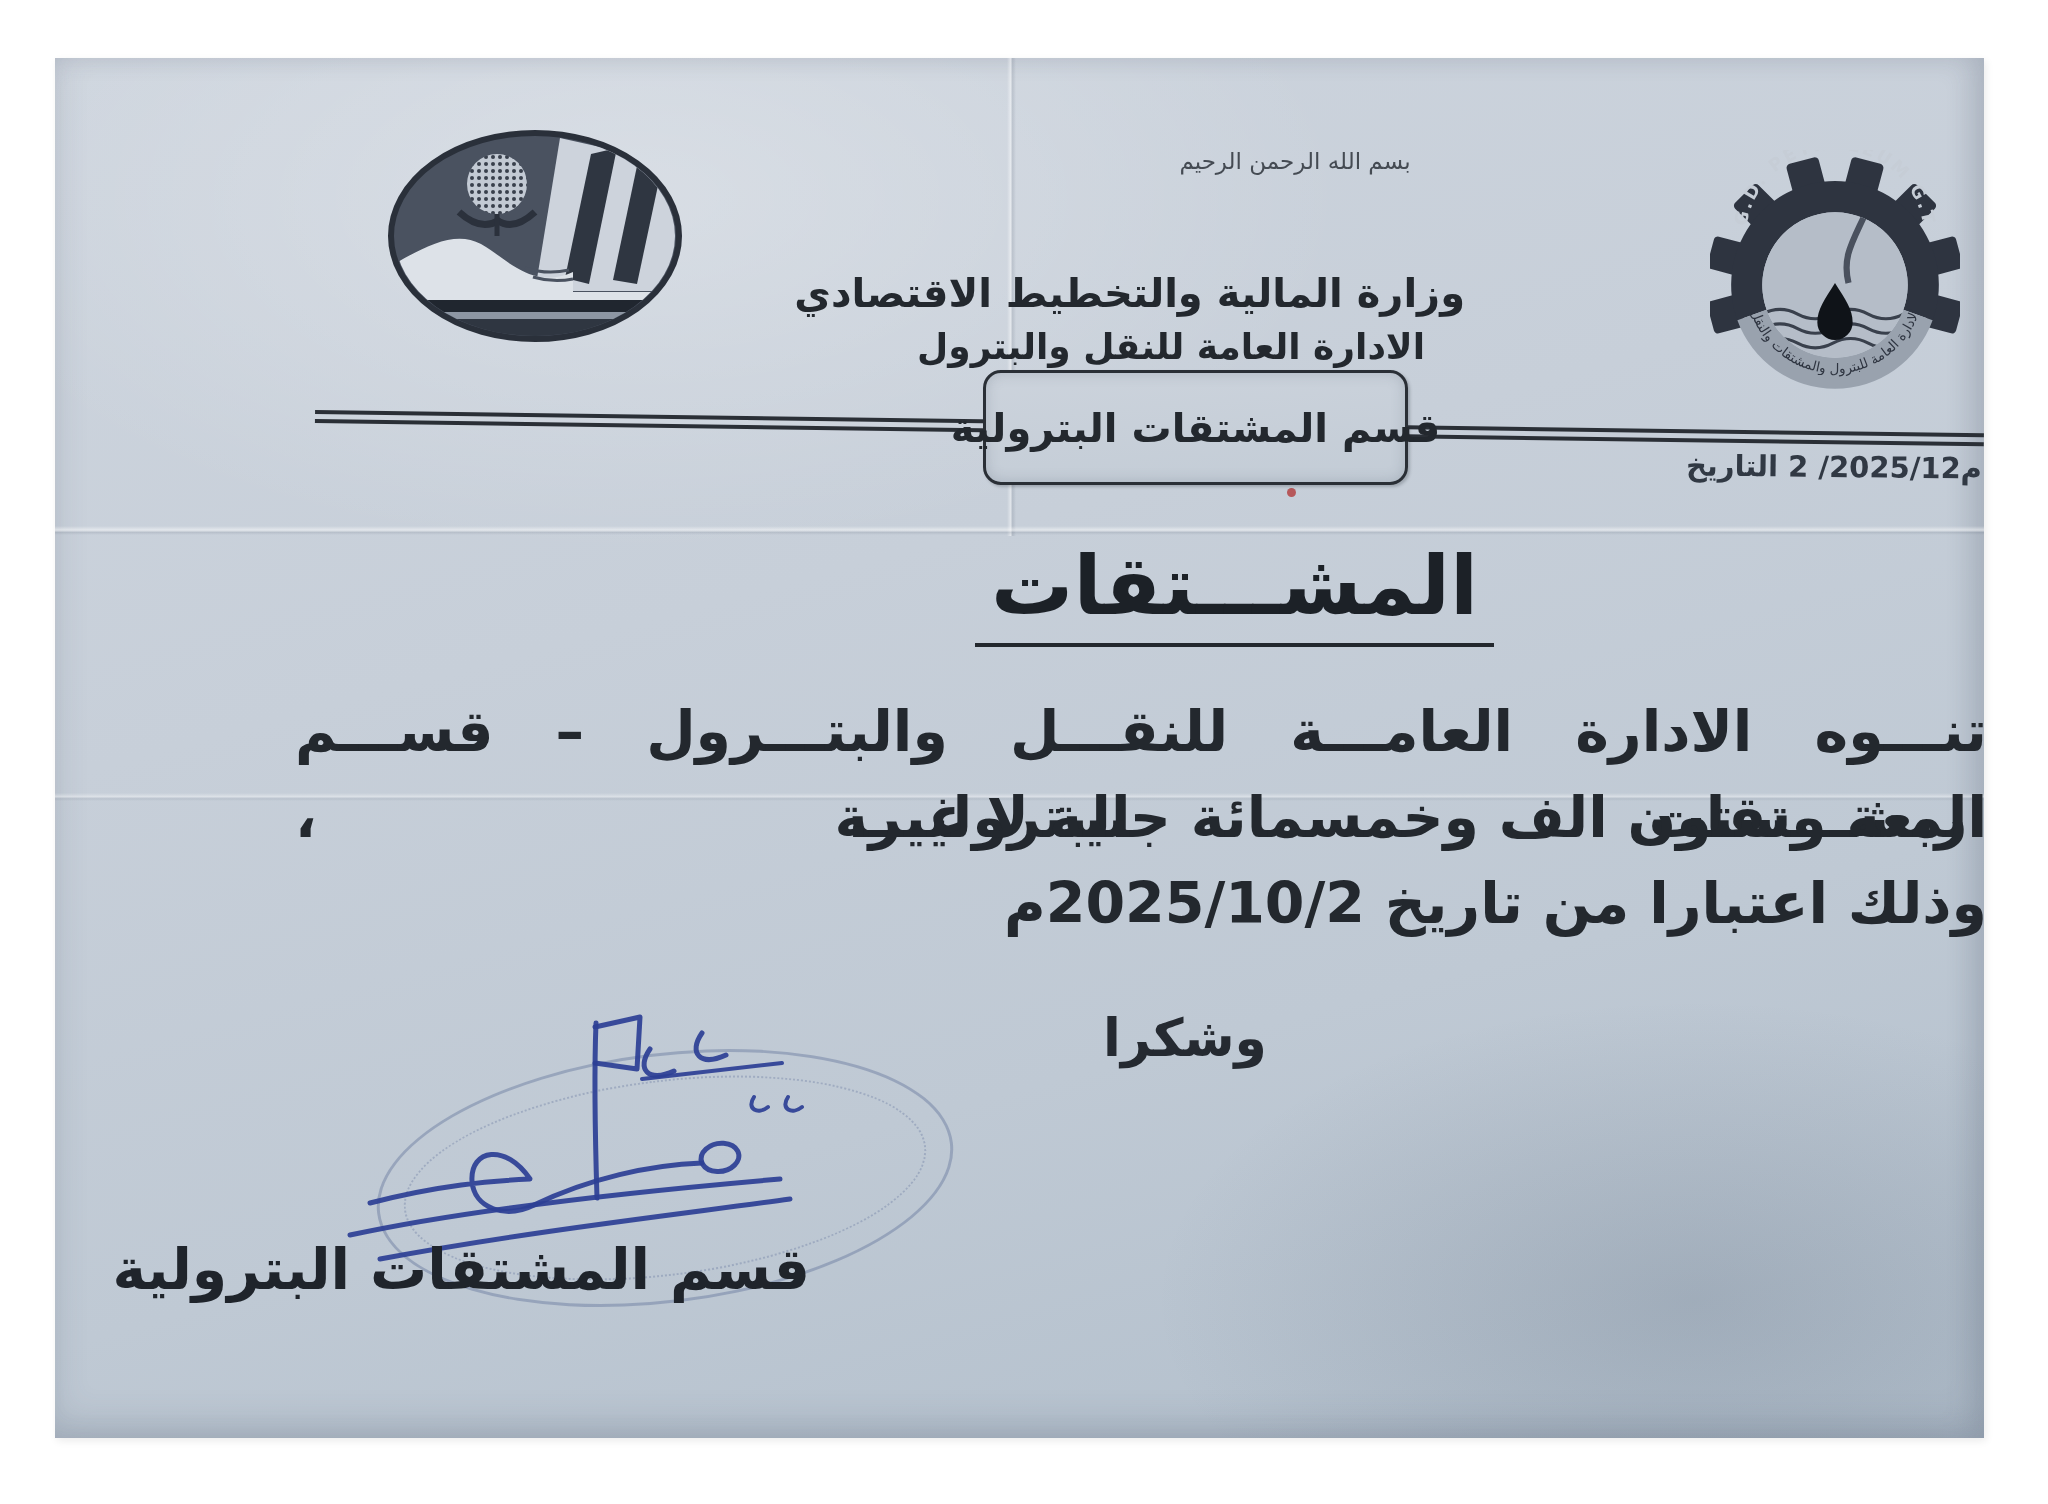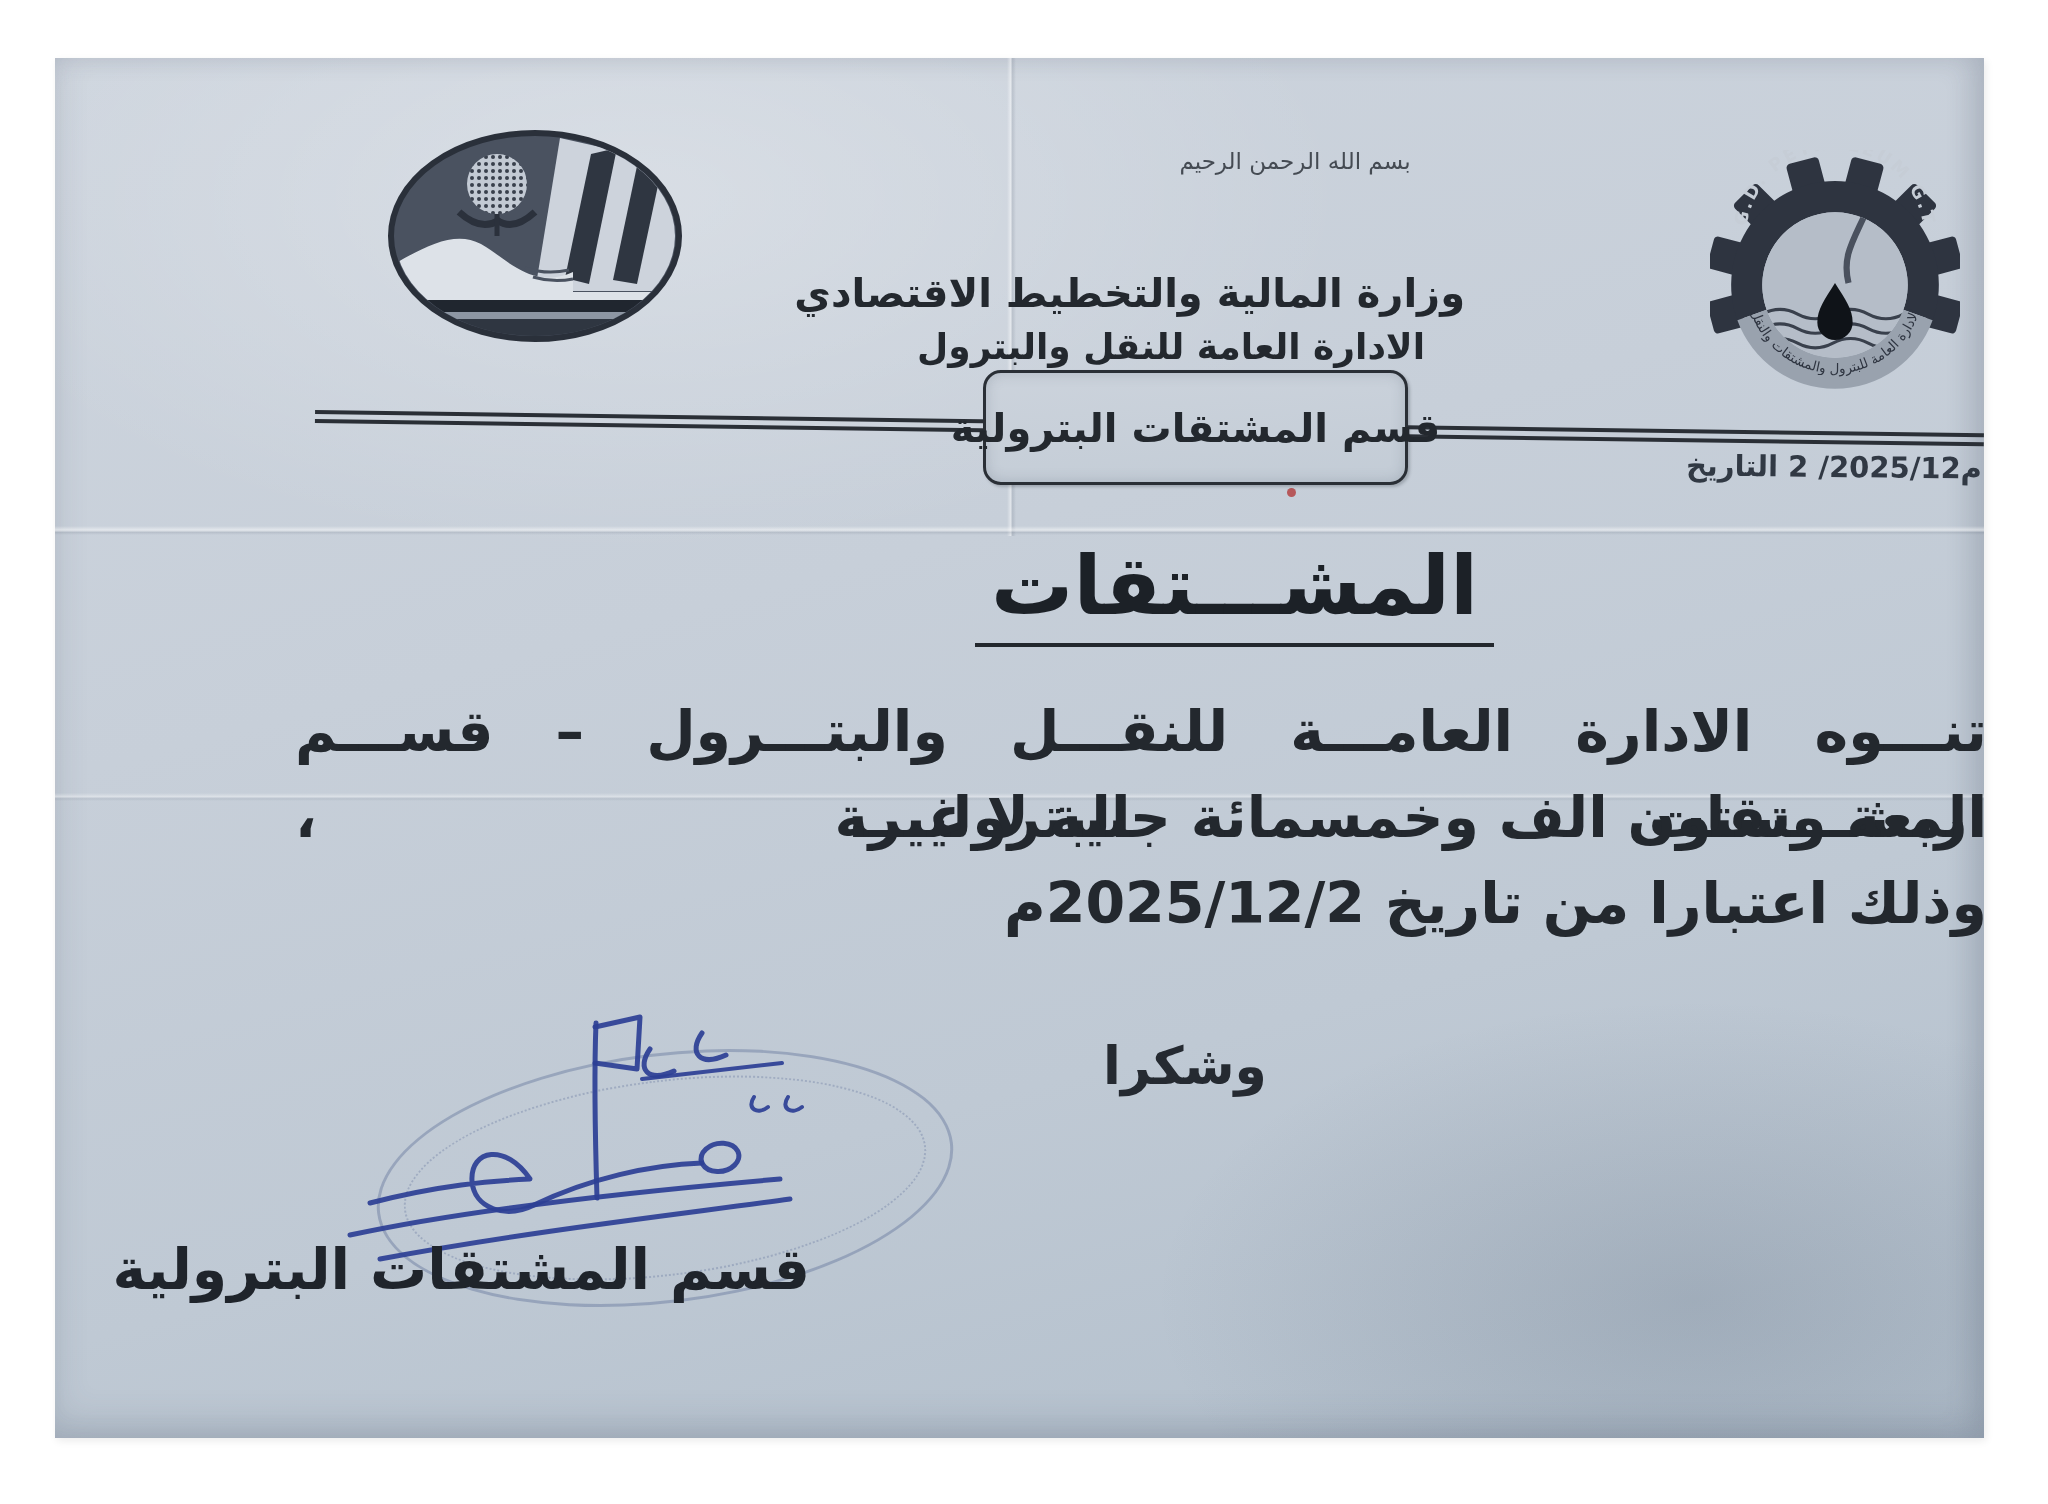--- a/index.html
+++ b/index.html
@@ -44,21 +44,21 @@
   .red-speck{position:absolute;left:1232px;top:430px;width:9px;height:9px;border-radius:50%;
     background:#b03030;opacity:.75;}
   .title-wrap{position:absolute;left:920px;top:483px;width:450px;text-align:center;}
   .title-inner{display:inline-block;font-size:82px;font-weight:bold;color:#1c2127;
     border-bottom:4px solid #23282e;padding:0 16px 12px;line-height:1.1;white-space:nowrap;}
   .body{position:absolute;left:240px;top:630px;width:1692px;direction:rtl;}
   .bl{font-size:57px;font-weight:bold;color:var(--ink);line-height:86px;height:86px;}
   .bl.justify{text-align:justify;text-align-last:justify;}
   .bl.right{text-align:right;white-space:nowrap;}
   .thanks{position:absolute;left:1020px;top:950px;width:220px;text-align:center;
-    font-size:52px;font-weight:bold;color:#252a31;margin-top:28px;}
+    font-size:52px;font-weight:bold;color:#252a31;}
   .stamp{position:absolute;left:320px;top:995px;width:580px;height:250px;border-radius:50%;
     border:3px solid rgba(86,105,148,.38);transform:rotate(-7deg);}
   .stamp-inner{position:absolute;inset:24px;border-radius:50%;border:2px dotted rgba(86,105,148,.30);}
   .signature{position:absolute;left:255px;top:955px;width:520px;height:260px;}
   .sig-stroke{fill:none;stroke:var(--sig);stroke-linecap:round;stroke-linejoin:round;opacity:.92;}
   .footer-dept{position:absolute;left:245px;top:1178px;width:510px;text-align:center;
     font-size:57px;font-weight:bold;color:#1f242b;white-space:nowrap;}
 </style>
 </head>
 <body>
@@ -146,21 +146,21 @@
     <div class="date" dir="ltr">م2025/12/ 2 التاريخ</div>
     <div class="red-speck"></div>
 
     <div class="title-wrap">
       <span class="title-inner" dir="rtl">المشـــتقات</span>
     </div>
 
     <div class="body">
       <div class="bl justify">تنـــوه الادارة العامـــة للنقـــل والبتـــرول – قســـم المشـــتقات البتروليـــة ،</div>
       <div class="bl right">اربعة وستون الف وخمسمائة جنية لا غير.</div>
-      <div class="bl right">وذلك اعتبارا من تاريخ 2025/12/2م</div>
+      <div class="bl right">وذلك اعتبارا من تاريخ 2025/10/2م</div>
     </div>
 
     <div class="thanks" dir="rtl">وشكرا</div>
 
     <div class="stamp">
       <div class="stamp-inner"></div>
     </div>
     <svg class="signature" viewBox="0 0 520 260" aria-hidden="true">
       <path class="sig-stroke" stroke-width="5" d="M285,14 L330,4 L327,56 L285,50"></path>
       <path class="sig-stroke" stroke-width="5" d="M286,10 C284,60 285,120 287,185"></path>

